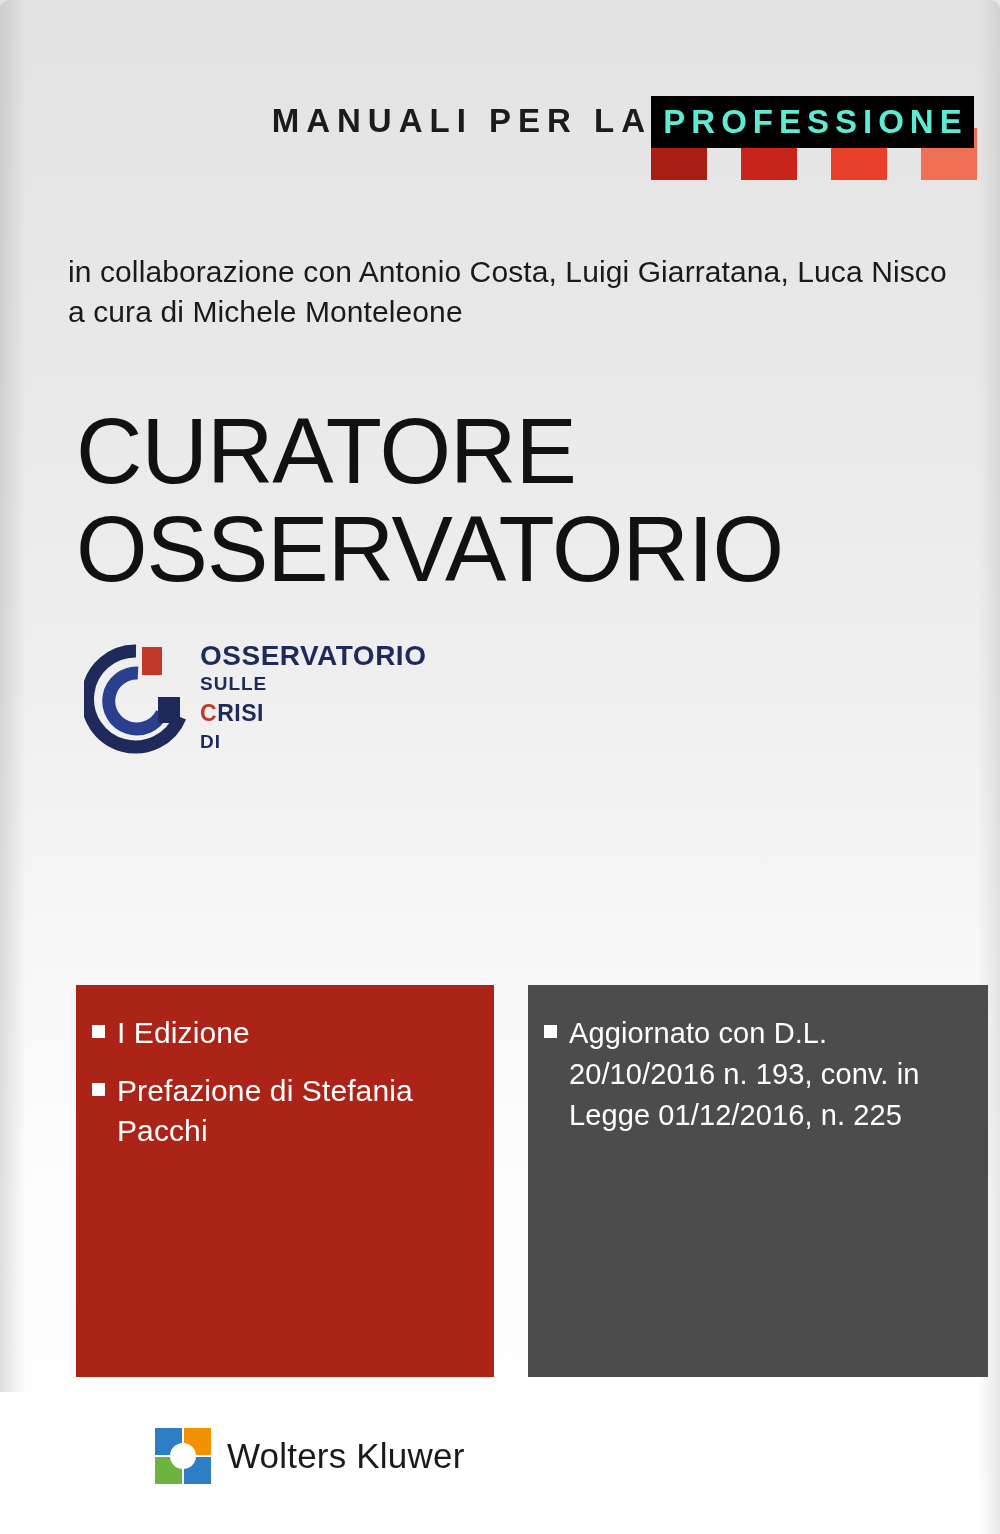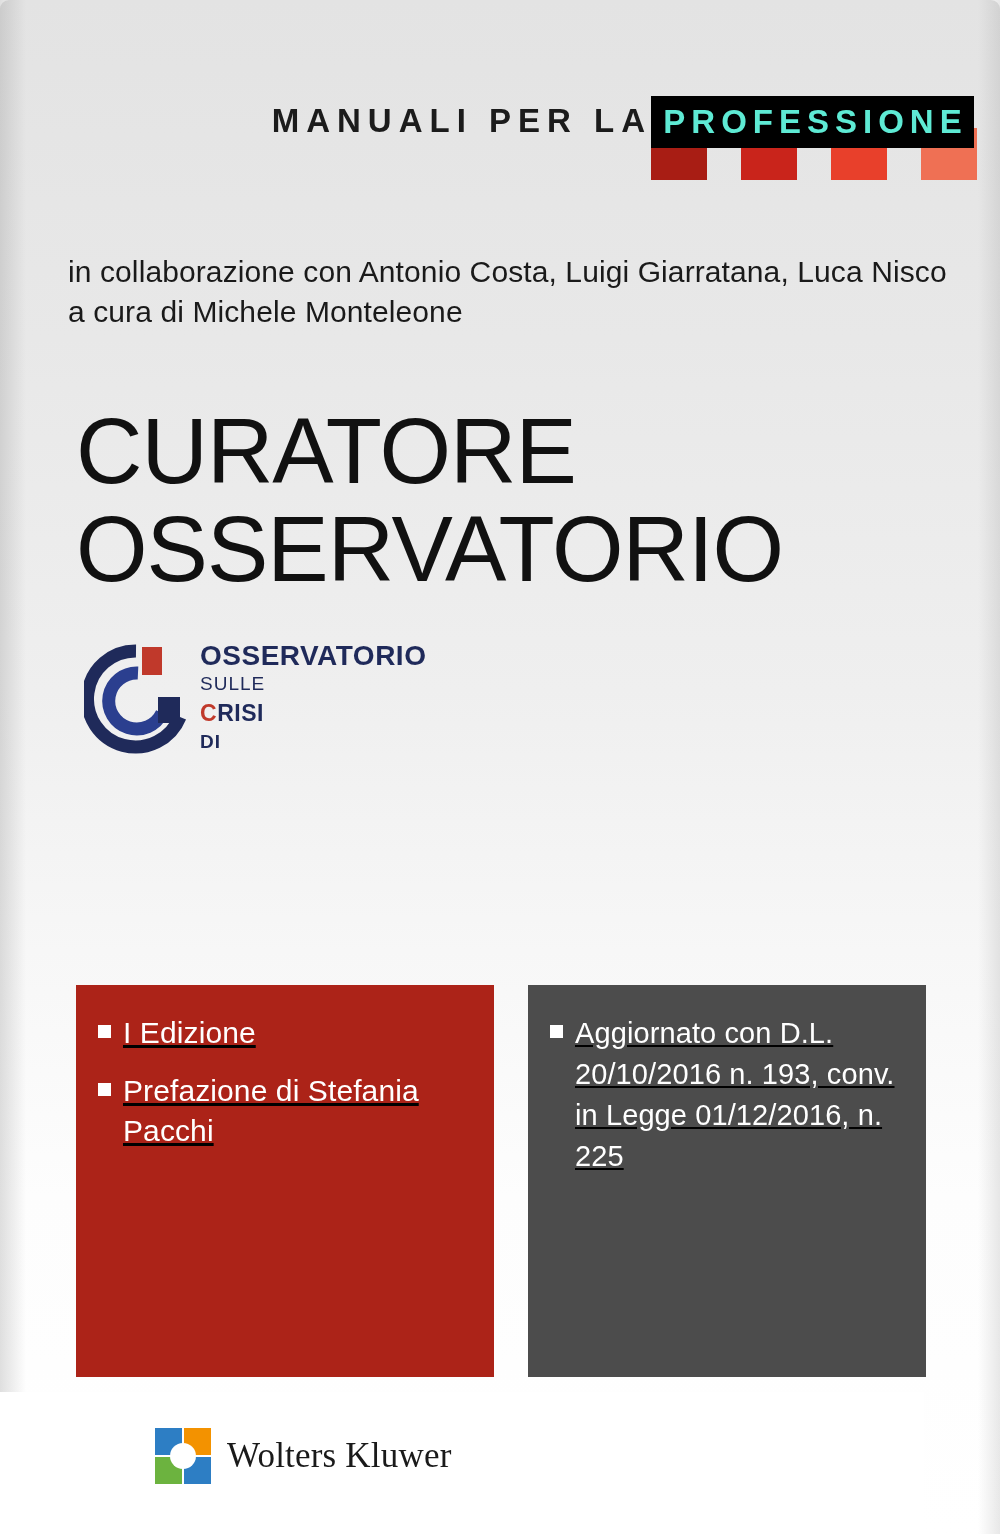--- a/index.html
+++ b/index.html
@@ -145,21 +145,21 @@
   }
   .obs-l1 {
     font-size: 28px;
     font-weight: 700;
     letter-spacing: 0.5px;
     color: #1f2a5a;
     line-height: 30px;
   }
   .obs-l2 {
     font-size: 19px;
-    font-weight: 400;
+    font-weight: 700;
     letter-spacing: 1px;
     color: #1f2a5a;
     line-height: 25px;
   }
   .obs-l3 {
     font-size: 23px;
     font-weight: 700;
     letter-spacing: 0.5px;
     color: #1f2a5a;
     line-height: 34px;
@@ -177,34 +177,33 @@
     letter-spacing: 0.5px;
     color: #1f2a5a;
     line-height: 34px;
   }
   .red-cap { color: #c0392b; }
 
   
   .box {
     position: absolute;
     box-sizing: border-box;
-    padding: 28px 26px 20px 22px;
-    text-decoration: underline;
+    padding: 28px 26px 20px 16px;
   }
   .box-red {
     left: 76px;
     top: 985px;
     width: 418px;
     height: 392px;
     background: #ac2318;
   }
   .box-grey {
     left: 528px;
     top: 985px;
-    width: 398px;
+    width: 460px;
     height: 392px;
     background: #4c4c4c;
   }
   .bullet-item {
     display: flex;
     align-items: flex-start;
     color: #ffffff;
     margin-bottom: 18px;
   }
   .bullet-mark {
@@ -223,21 +222,20 @@
   .box-grey .bullet-text { font-size: 29px; line-height: 41px; }
 
   
   .footer {
     position: absolute;
     left: 0;
     bottom: 0;
     width: 924px;
     height: 142px;
     background: #ffffff;
-    font-family: Liberation Serif, serif;
   }
   .wk {
     position: absolute;
     left: 155px;
     top: 36px;
     display: flex;
     align-items: center;
   }
   .wk-mark {
     width: 56px;

